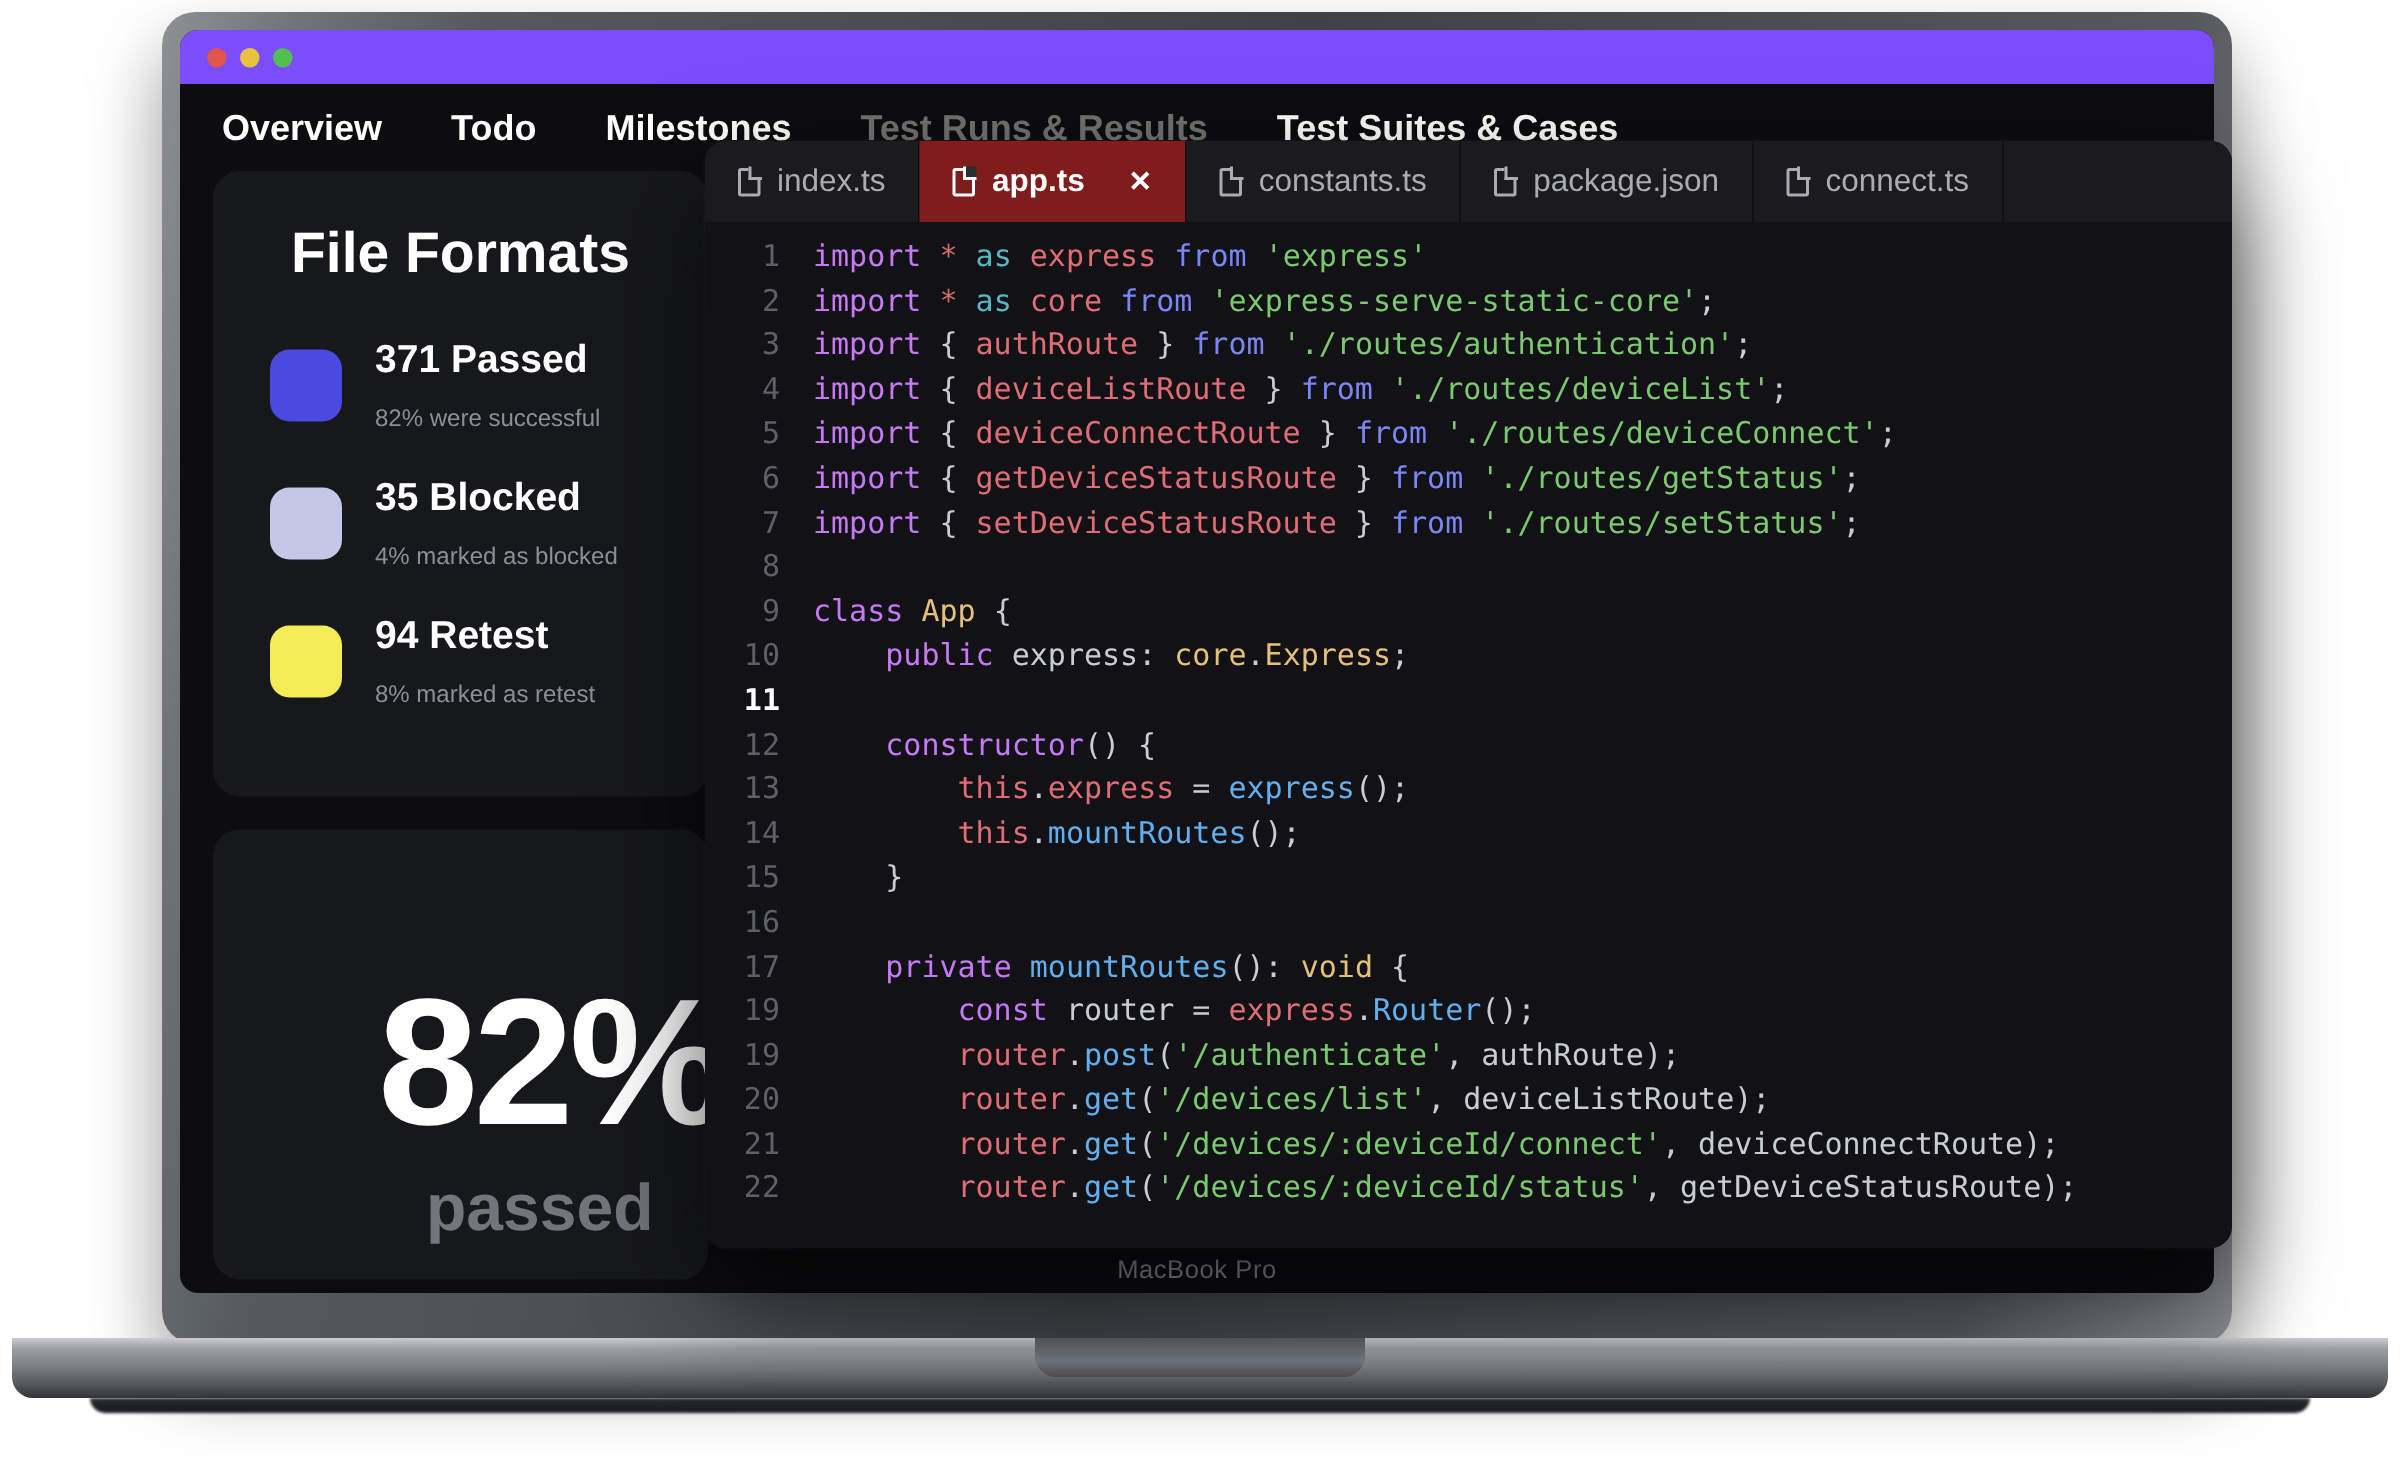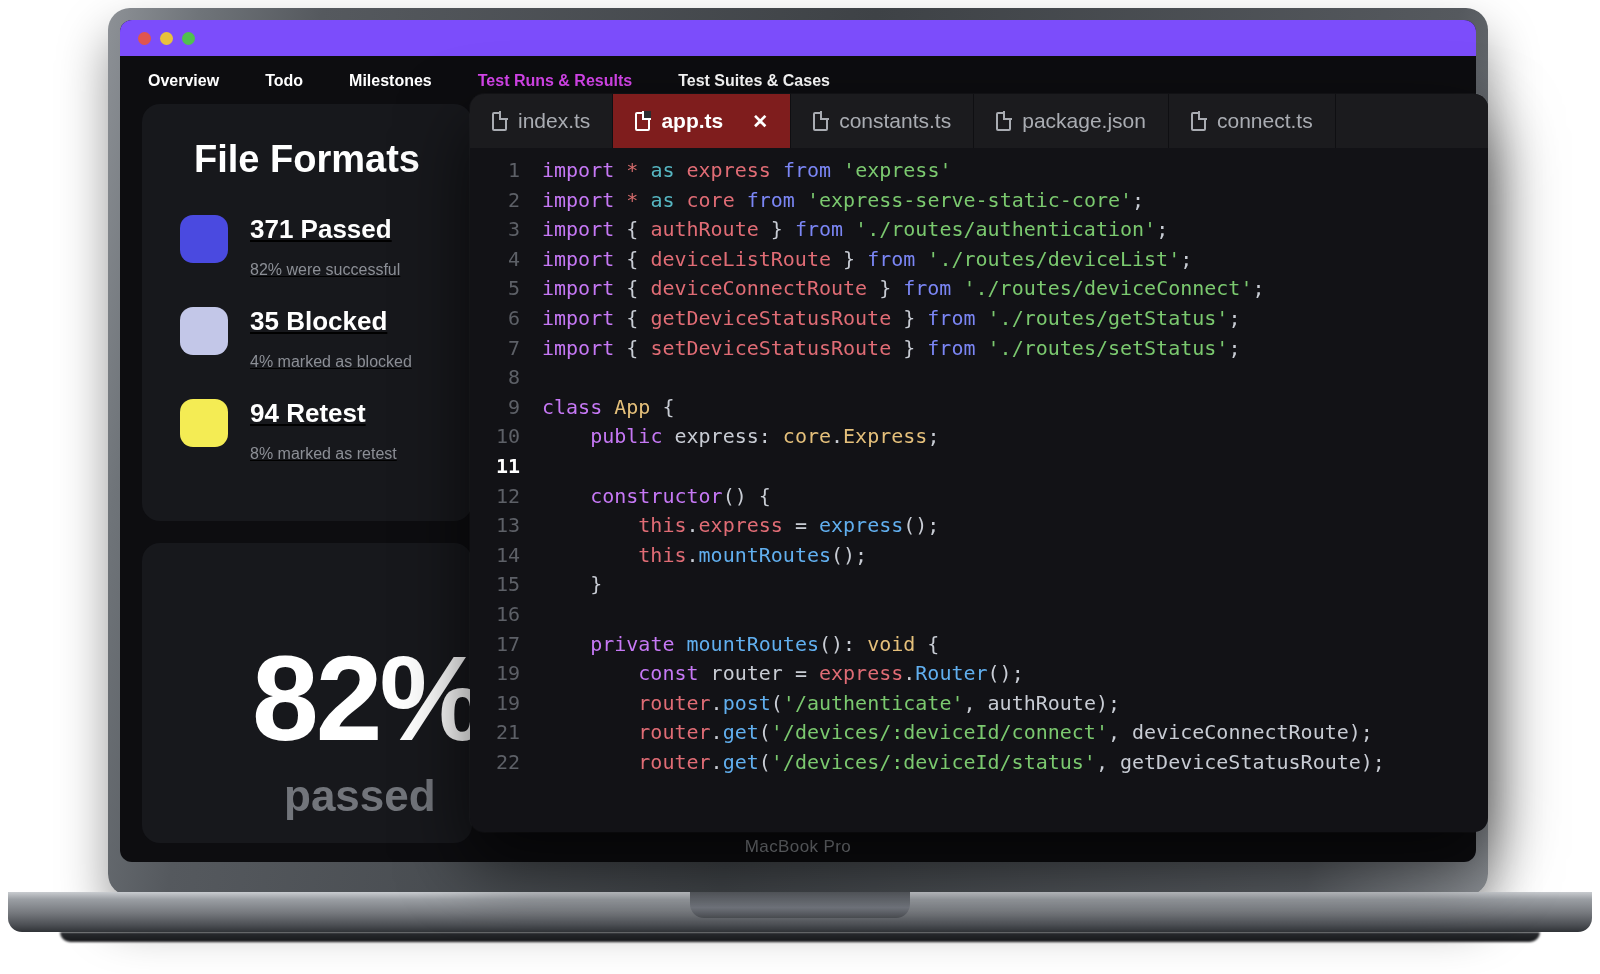--- a/index.html
+++ b/index.html
@@ -64,37 +64,37 @@
   .dot.yellow { background: #e8c23c; }
   .dot.green { background: #50c14e; }
 
   
   #nav {
     display: flex; align-items: center; gap: 46px;
     padding: 16px 0 14px 28px;
     background: #0d0d10;
   }
   .nav-item {
-    color: #ffffff; font-size: 16px; font-weight: bold;
+    color: #ffffff; font-size: 24px; font-weight: bold;
     white-space: nowrap; cursor: pointer;
   }
-  .nav-item.active { color: #d946ef; text-align: center; }
+  .nav-item.active { color: #737373; text-align: center; }
 
   
   #dashboard { position: relative; padding: 0 0 0 22px; }
   .card {
     background: #17181c;
     border-radius: 18px;
   }
   #card-formats { width: 330px; padding: 34px 0 30px 0; }
   #formats-title {
     color: #ffffff; font-size: 38px; font-weight: bold;
     text-align: center; margin-bottom: 34px;
   }
-  .legend-row { display: flex; gap: 22px; padding: 0 0 28px 38px; text-decoration: underline; }
+  .legend-row { display: flex; align-items: center; gap: 22px; padding: 0 0 28px 38px; }
   .swatch { width: 48px; height: 48px; border-radius: 13px; flex: none; }
   .legend-value { color: #ffffff; font-size: 26px; font-weight: bold; line-height: 1.15; }
   .legend-sub { color: #8c8f96; font-size: 16px; margin-top: 16px; }
 
   #card-passed {
     width: 330px; margin-top: 22px; height: 300px;
     position: relative; overflow: hidden;
   }
   #pct-big {
     position: absolute; left: 110px; top: 86px;
@@ -294,18 +294,19 @@
         <div class="cline"><span class="lnum">10</span><span class="ctext"><span class="pl">    </span><span class="kw">public</span><span class="pl"> </span><span class="pl">express</span><span class="pl">: </span><span class="typ">core</span><span class="pl">.</span><span class="typ">Express</span><span class="pl">;</span></span></div>
         <div class="cline current"><span class="lnum">11</span><span class="ctext"> </span></div>
         <div class="cline"><span class="lnum">12</span><span class="ctext"><span class="pl">    </span><span class="kw">constructor</span><span class="pl">() {</span></span></div>
         <div class="cline"><span class="lnum">13</span><span class="ctext"><span class="pl">        </span><span class="mod">this</span><span class="pl">.</span><span class="mod">express</span><span class="pl"> = </span><span class="fn">express</span><span class="pl">();</span></span></div>
         <div class="cline"><span class="lnum">14</span><span class="ctext"><span class="pl">        </span><span class="mod">this</span><span class="pl">.</span><span class="fn">mountRoutes</span><span class="pl">();</span></span></div>
         <div class="cline"><span class="lnum">15</span><span class="ctext"><span class="pl">    }</span></span></div>
         <div class="cline"><span class="lnum">16</span><span class="ctext"> </span></div>
         <div class="cline"><span class="lnum">17</span><span class="ctext"><span class="pl">    </span><span class="kw">private</span><span class="pl"> </span><span class="fn">mountRoutes</span><span class="pl">(): </span><span class="typ">void</span><span class="pl"> {</span></span></div>
         <div class="cline"><span class="lnum">19</span><span class="ctext"><span class="pl">        </span><span class="kw">const</span><span class="pl"> </span><span class="pl">router</span><span class="pl"> = </span><span class="mod">express</span><span class="pl">.</span><span class="fn">Router</span><span class="pl">();</span></span></div>
         <div class="cline"><span class="lnum">19</span><span class="ctext"><span class="pl">        </span><span class="mod">router</span><span class="pl">.</span><span class="fn">post</span><span class="pl">(</span><span class="str">'/authenticate'</span><span class="pl">, </span><span class="pl">authRoute</span><span class="pl">);</span></span></div>
+        <div class="cline"><span class="lnum">20</span><span class="ctext"><span class="pl">        </span><span class="mod">router</span><span class="pl">.</span><span class="fn">get</span><span class="pl">(</span><span class="str">'/devices/list'</span><span class="pl">, </span><span class="pl">deviceListRoute</span><span class="pl">);</span></span></div>
         <div class="cline"><span class="lnum">21</span><span class="ctext"><span class="pl">        </span><span class="mod">router</span><span class="pl">.</span><span class="fn">get</span><span class="pl">(</span><span class="str">'/devices/:deviceId/connect'</span><span class="pl">, </span><span class="pl">deviceConnectRoute</span><span class="pl">);</span></span></div>
         <div class="cline"><span class="lnum">22</span><span class="ctext"><span class="pl">        </span><span class="mod">router</span><span class="pl">.</span><span class="fn">get</span><span class="pl">(</span><span class="str">'/devices/:deviceId/status'</span><span class="pl">, </span><span class="pl">getDeviceStatusRoute</span><span class="pl">);</span></span></div>
       </div>
   </div>
 
 </div>
 
 </body></html>

